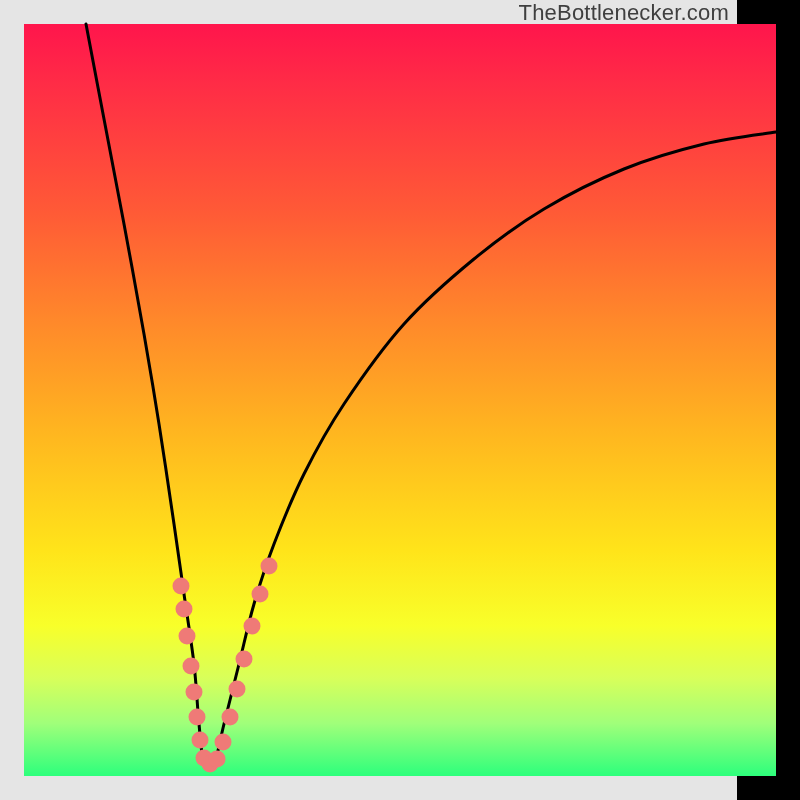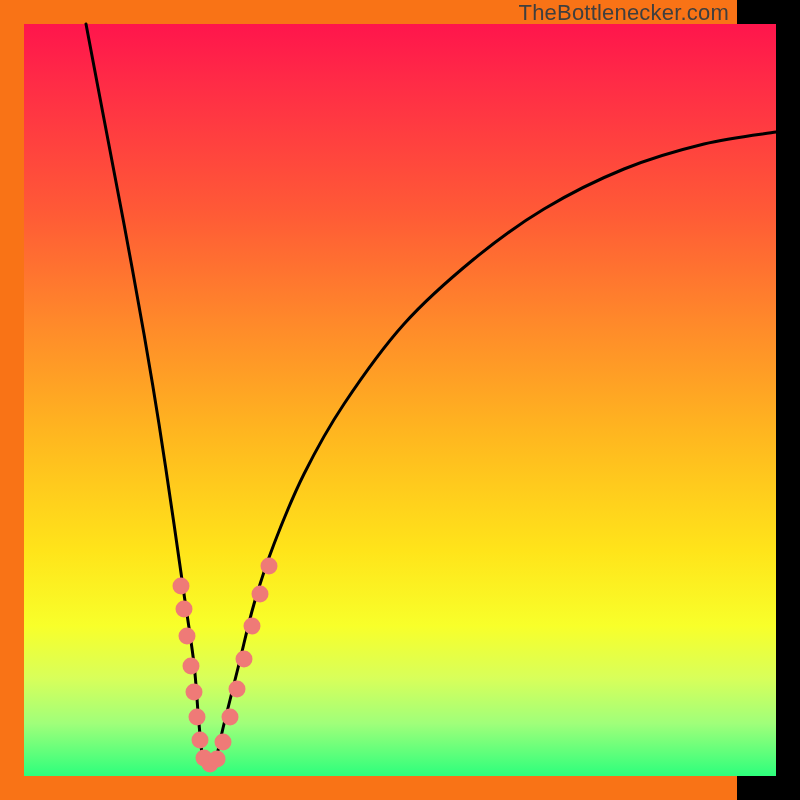--- a/index.html
+++ b/index.html
@@ -10,21 +10,21 @@
     overflow: hidden;
     background: #000;
     font-family: Arial, Helvetica, sans-serif;
   }
   .frame {
     position: absolute;
     left: 0;
     top: 0;
     width: 737px;
     height: 800px;
-    background: #f97316;
+    background: #e5e5e5;
   }
   .plot-area {
     position: absolute;
     left: 24px;
     top: 24px;
     width: 752px;
     height: 752px;
     
     background: linear-gradient(to bottom,
       #ff154c 0%,

